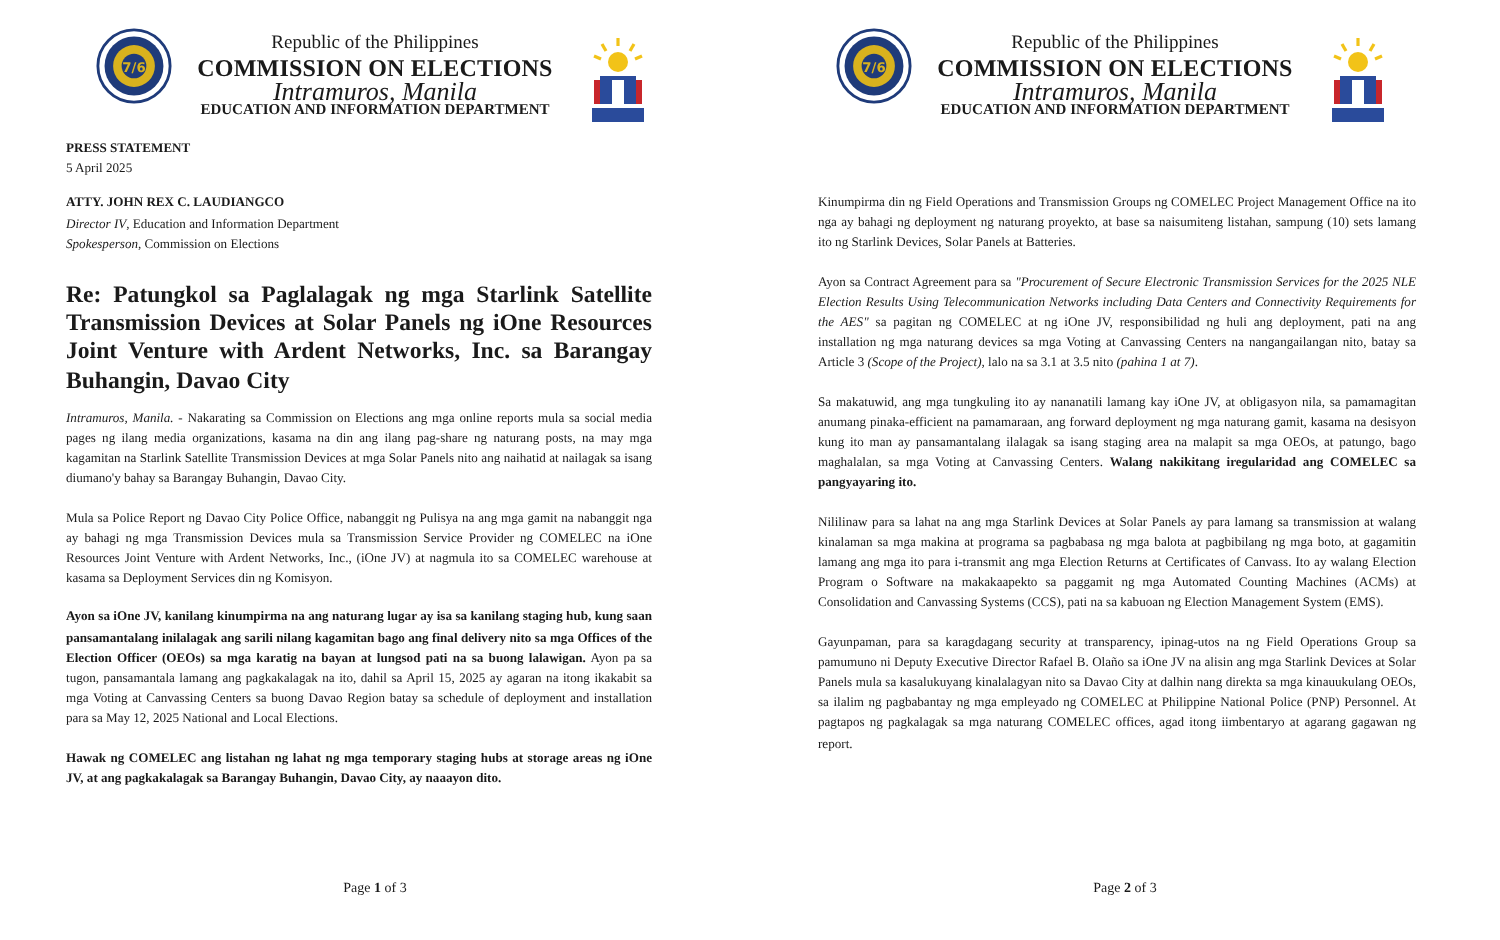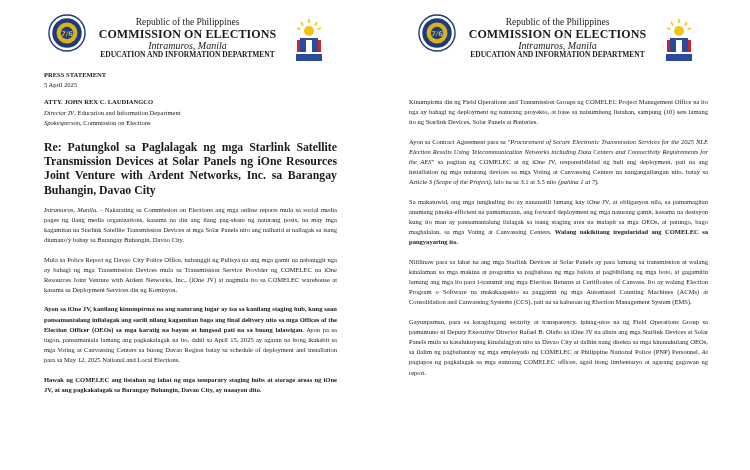--- a/index.html
+++ b/index.html
@@ -9,23 +9,23 @@
   .page.p2 { left:375px; width:375px; }
   .hdr { position:absolute; top:6px; left:0; width:375px; height:60px; }
   .seal { position:absolute; left:48px; top:8px; width:38px; height:38px; }
   .p2 .seal { left:43px; }
   .eid { position:absolute; left:295px; top:12px; width:28px; height:44px; }
   .p2 .eid { left:290px; }
   .hdr-text { position:absolute; left:80px; width:215px; top:11px; text-align:center; }
   .p2 .hdr-text { left:75px; }
   .h-rep { font-size:9.5px; line-height:11px; }
   .h-com { font-size:12px; font-weight:bold; line-height:13px; letter-spacing:0.1px; }
-  .h-loc { font-size:10px; font-style:italic; line-height:9px; }
+  .h-loc { font-size:13px; font-style:italic; line-height:9px; }
   .h-dep { font-size:7.5px; font-weight:bold; line-height:10px; }
-  .body { position:absolute; left:44px; width:293px; font-size:6.55px; line-height:10.2px; text-align:justify; }
+  .body { position:absolute; left:33px; width:293px; font-size:6.55px; line-height:10.2px; text-align:justify; }
   .p2 .body { left:34px; width:299px; top:97px; }
   .p1 .body { top:70px; }
   .meta { margin:0; }
   .meta b { font-weight:bold; }
   .gap { height:7px; }
   .title { font-size:11.8px; font-weight:bold; line-height:14.2px; text-align:justify; margin:0 0 2px 0; }
   p { margin:0 0 9px 0; }
   .it { font-style:italic; }
   .bd { font-weight:bold; }
   .pgnum { position:absolute; top:440px; width:375px; text-align:center; font-size:7px; }
@@ -75,20 +75,21 @@
     <div class="meta"><span class="it">Spokesperson</span><span>, Commission on Elections</span></div>
     <div class="gap" style="height:12px"></div>
     <div class="title">Re: Patungkol sa Paglalagak ng mga Starlink Satellite Transmission Devices at Solar Panels ng iOne Resources Joint Venture with Ardent Networks, Inc. sa Barangay Buhangin, Davao City</div>
     <div class="gap" style="height:6px"></div>
     <p><span class="it">Intramuros, Manila.</span><span> - Nakarating sa Commission on Elections ang mga online reports mula sa social media pages ng ilang media organizations, kasama na din ang ilang pag-share ng naturang posts, na may mga kagamitan na Starlink Satellite Transmission Devices at mga Solar Panels nito ang naihatid at nailagak sa isang diumano'y bahay sa Barangay Buhangin, Davao City.</span></p>
     <p>Mula sa Police Report ng Davao City Police Office, nabanggit ng Pulisya na ang mga gamit na nabanggit nga ay bahagi ng mga Transmission Devices mula sa Transmission Service Provider ng COMELEC na iOne Resources Joint Venture with Ardent Networks, Inc., (iOne JV) at nagmula ito sa COMELEC warehouse at kasama sa Deployment Services din ng Komisyon.</p>
     <p><span class="bd">Ayon sa iOne JV, kanilang kinumpirma na ang naturang lugar ay isa sa kanilang staging hub, kung saan pansamantalang inilalagak ang sarili nilang kagamitan bago ang final delivery nito sa mga Offices of the Election Officer (OEOs) sa mga karatig na bayan at lungsod pati na sa buong lalawigan.</span><span> Ayon pa sa tugon, pansamantala lamang ang pagkakalagak na ito, dahil sa April 15, 2025 ay agaran na itong ikakabit sa mga Voting at Canvassing Centers sa buong Davao Region batay sa schedule of deployment and installation para sa May 12, 2025 National and Local Elections.</span></p>
     <p class="bd">Hawak ng COMELEC ang listahan ng lahat ng mga temporary staging hubs at storage areas ng iOne JV, at ang pagkakalagak sa Barangay Buhangin, Davao City, ay naaayon dito.</p>
   </div>
 
+  <div class="pgnum"><span>Page </span><b>1</b><span> of 3</span></div>
 </div>
 
 <div class="page p2">
   <div class="hdr">
     <svg class="seal" viewBox="0 0 40 40">
       <circle cx="20" cy="20" r="19" fill="#ffffff" stroke="#1f3b7a" stroke-width="1.5"></circle>
       <circle cx="20" cy="20" r="15.5" fill="#1f3b7a"></circle>
       <circle cx="20" cy="20" r="11" fill="#d8b21e"></circle>
       <circle cx="20" cy="20" r="6.5" fill="#1f3b7a"></circle>
       <text x="20" y="23" font-size="7" text-anchor="middle" fill="#d8b21e" font-family="DejaVu Sans, sans-serif" font-weight="bold">7/6</text>
@@ -117,13 +118,14 @@
   </div>
 
   <div class="body">
     <p>Kinumpirma din ng Field Operations and Transmission Groups ng COMELEC Project Management Office na ito nga ay bahagi ng deployment ng naturang proyekto, at base sa naisumiteng listahan, sampung (10) sets lamang ito ng Starlink Devices, Solar Panels at Batteries.</p>
     <p><span>Ayon sa Contract Agreement para sa </span><span class="it">"Procurement of Secure Electronic Transmission Services for the 2025 NLE Election Results Using Telecommunication Networks including Data Centers and Connectivity Requirements for the AES"</span><span> sa pagitan ng COMELEC at ng iOne JV, responsibilidad ng huli ang deployment, pati na ang installation ng mga naturang devices sa mga Voting at Canvassing Centers na nangangailangan nito, batay sa Article 3 </span><span class="it">(Scope of the Project)</span><span>, lalo na sa 3.1 at 3.5 nito </span><span class="it">(pahina 1 at 7)</span><span>.</span></p>
     <p><span>Sa makatuwid, ang mga tungkuling ito ay nananatili lamang kay iOne JV, at obligasyon nila, sa pamamagitan anumang pinaka-efficient na pamamaraan, ang forward deployment ng mga naturang gamit, kasama na desisyon kung ito man ay pansamantalang ilalagak sa isang staging area na malapit sa mga OEOs, at patungo, bago maghalalan, sa mga Voting at Canvassing Centers. </span><span class="bd">Walang nakikitang iregularidad ang COMELEC sa pangyayaring ito.</span></p>
     <p>Nililinaw para sa lahat na ang mga Starlink Devices at Solar Panels ay para lamang sa transmission at walang kinalaman sa mga makina at programa sa pagbabasa ng mga balota at pagbibilang ng mga boto, at gagamitin lamang ang mga ito para i-transmit ang mga Election Returns at Certificates of Canvass. Ito ay walang Election Program o Software na makakaapekto sa paggamit ng mga Automated Counting Machines (ACMs) at Consolidation and Canvassing Systems (CCS), pati na sa kabuoan ng Election Management System (EMS).</p>
     <p>Gayunpaman, para sa karagdagang security at transparency, ipinag-utos na ng Field Operations Group sa pamumuno ni Deputy Executive Director Rafael B. Olaño sa iOne JV na alisin ang mga Starlink Devices at Solar Panels mula sa kasalukuyang kinalalagyan nito sa Davao City at dalhin nang direkta sa mga kinauukulang OEOs, sa ilalim ng pagbabantay ng mga empleyado ng COMELEC at Philippine National Police (PNP) Personnel. At pagtapos ng pagkalagak sa mga naturang COMELEC offices, agad itong iimbentaryo at agarang gagawan ng report.</p>
   </div>
 
+  <div class="pgnum"><span>Page </span><b>2</b><span> of 3</span></div>
 </div>
 
 </body></html>

